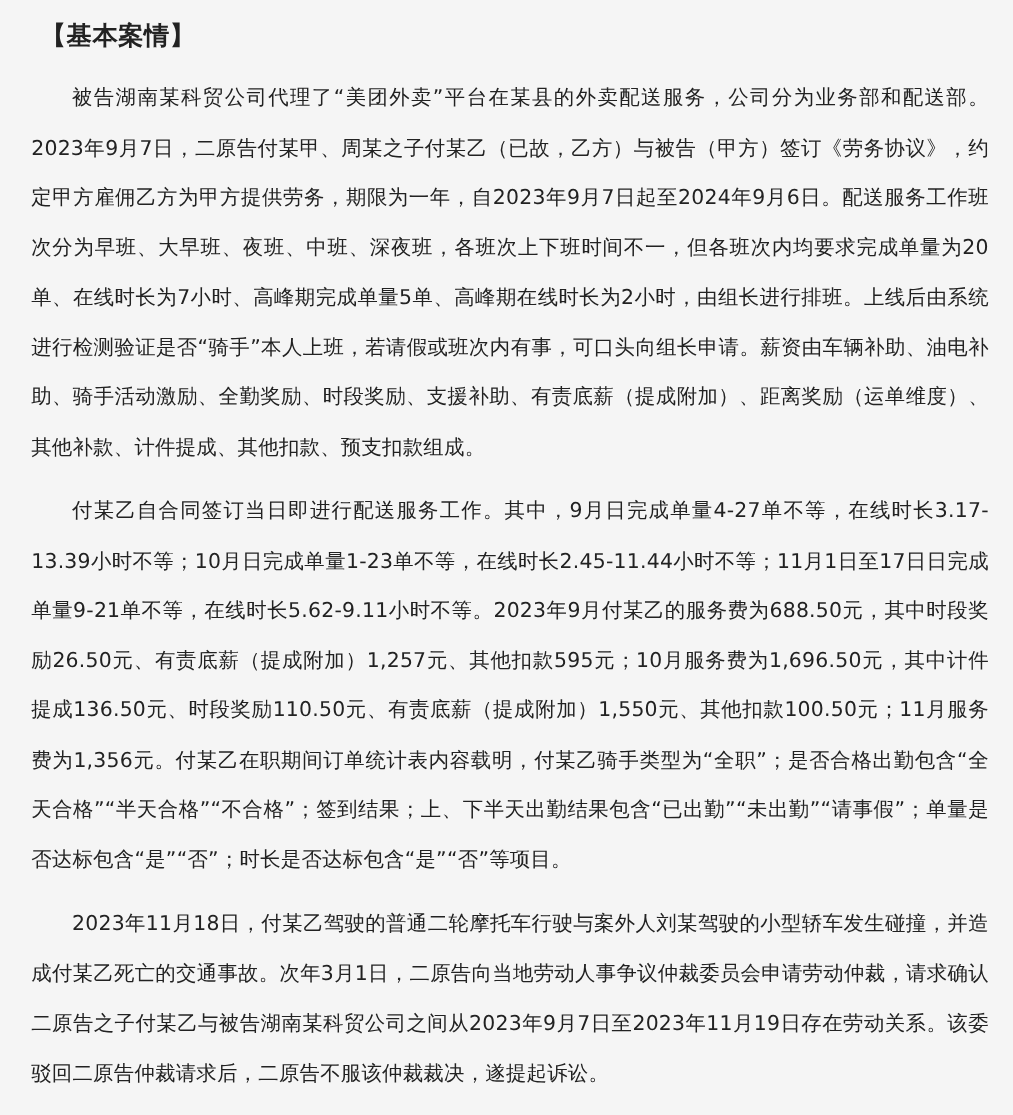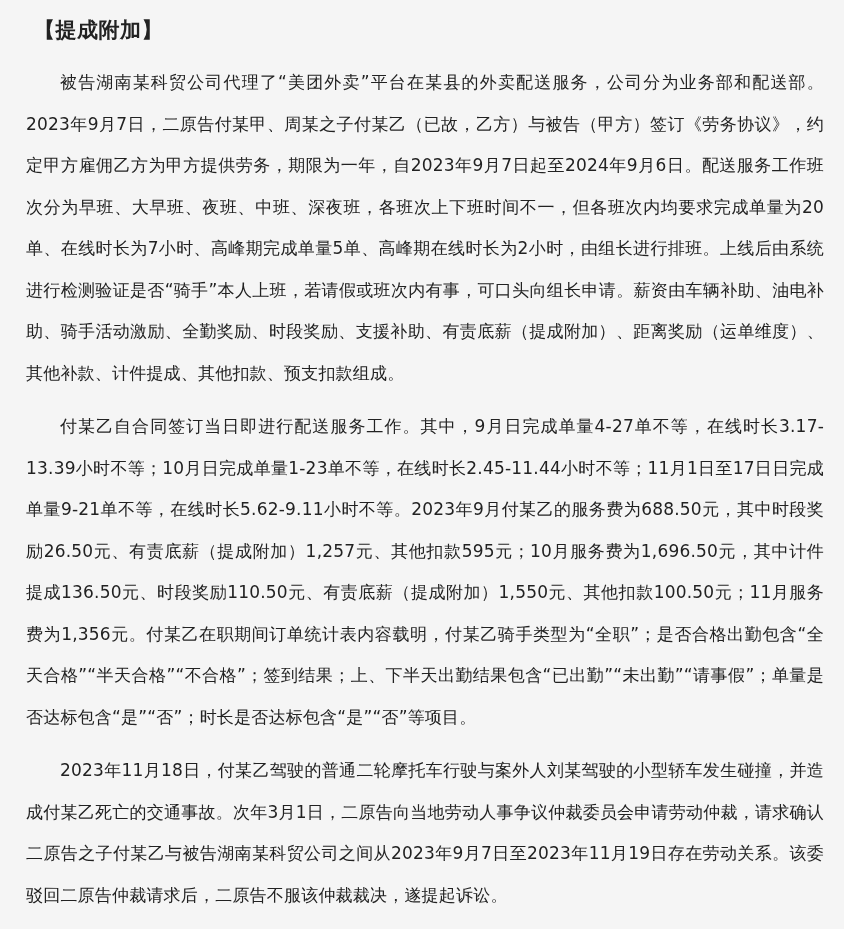--- a/index.html
+++ b/index.html
@@ -16,17 +16,17 @@
   }
   .para {
     font-size: 17px; line-height: 41.5px; margin: 12px;
     text-indent: 2em; text-align: justify; letter-spacing: 0.2px;
   }
 </style>
 </head>
 <body>
 
 <div class="doc">
-  <p class="heading">【提成附加】</p>
+  <p class="heading">【基本案情】</p>
   <p class="para">被告湖南某科贸公司代理了“美团外卖”平台在某县的外卖配送服务，公司分为业务部和配送部。2023年9月7日，二原告付某甲、周某之子付某乙（已故，乙方）与被告（甲方）签订《劳务协议》，约定甲方雇佣乙方为甲方提供劳务，期限为一年，自2023年9月7日起至2024年9月6日。配送服务工作班次分为早班、大早班、夜班、中班、深夜班，各班次上下班时间不一，但各班次内均要求完成单量为20单、在线时长为7小时、高峰期完成单量5单、高峰期在线时长为2小时，由组长进行排班。上线后由系统进行检测验证是否“骑手”本人上班，若请假或班次内有事，可口头向组长申请。薪资由车辆补助、油电补助、骑手活动激励、全勤奖励、时段奖励、支援补助、有责底薪（提成附加）、距离奖励（运单维度）、其他补款、计件提成、其他扣款、预支扣款组成。</p>
   <p class="para">付某乙自合同签订当日即进行配送服务工作。其中，9月日完成单量4-27单不等，在线时长3.17-13.39小时不等；10月日完成单量1-23单不等，在线时长2.45-11.44小时不等；11月1日至17日日完成单量9-21单不等，在线时长5.62-9.11小时不等。2023年9月付某乙的服务费为688.50元，其中时段奖励26.50元、有责底薪（提成附加）1,257元、其他扣款595元；10月服务费为1,696.50元，其中计件提成136.50元、时段奖励110.50元、有责底薪（提成附加）1,550元、其他扣款100.50元；11月服务费为1,356元。付某乙在职期间订单统计表内容载明，付某乙骑手类型为“全职”；是否合格出勤包含“全天合格”“半天合格”“不合格”；签到结果；上、下半天出勤结果包含“已出勤”“未出勤”“请事假”；单量是否达标包含“是”“否”；时长是否达标包含“是”“否”等项目。</p>
   <p class="para">2023年11月18日，付某乙驾驶的普通二轮摩托车行驶与案外人刘某驾驶的小型轿车发生碰撞，并造成付某乙死亡的交通事故。次年3月1日，二原告向当地劳动人事争议仲裁委员会申请劳动仲裁，请求确认二原告之子付某乙与被告湖南某科贸公司之间从2023年9月7日至2023年11月19日存在劳动关系。该委驳回二原告仲裁请求后，二原告不服该仲裁裁决，遂提起诉讼。</p>
 </div>
 
 </body></html>

